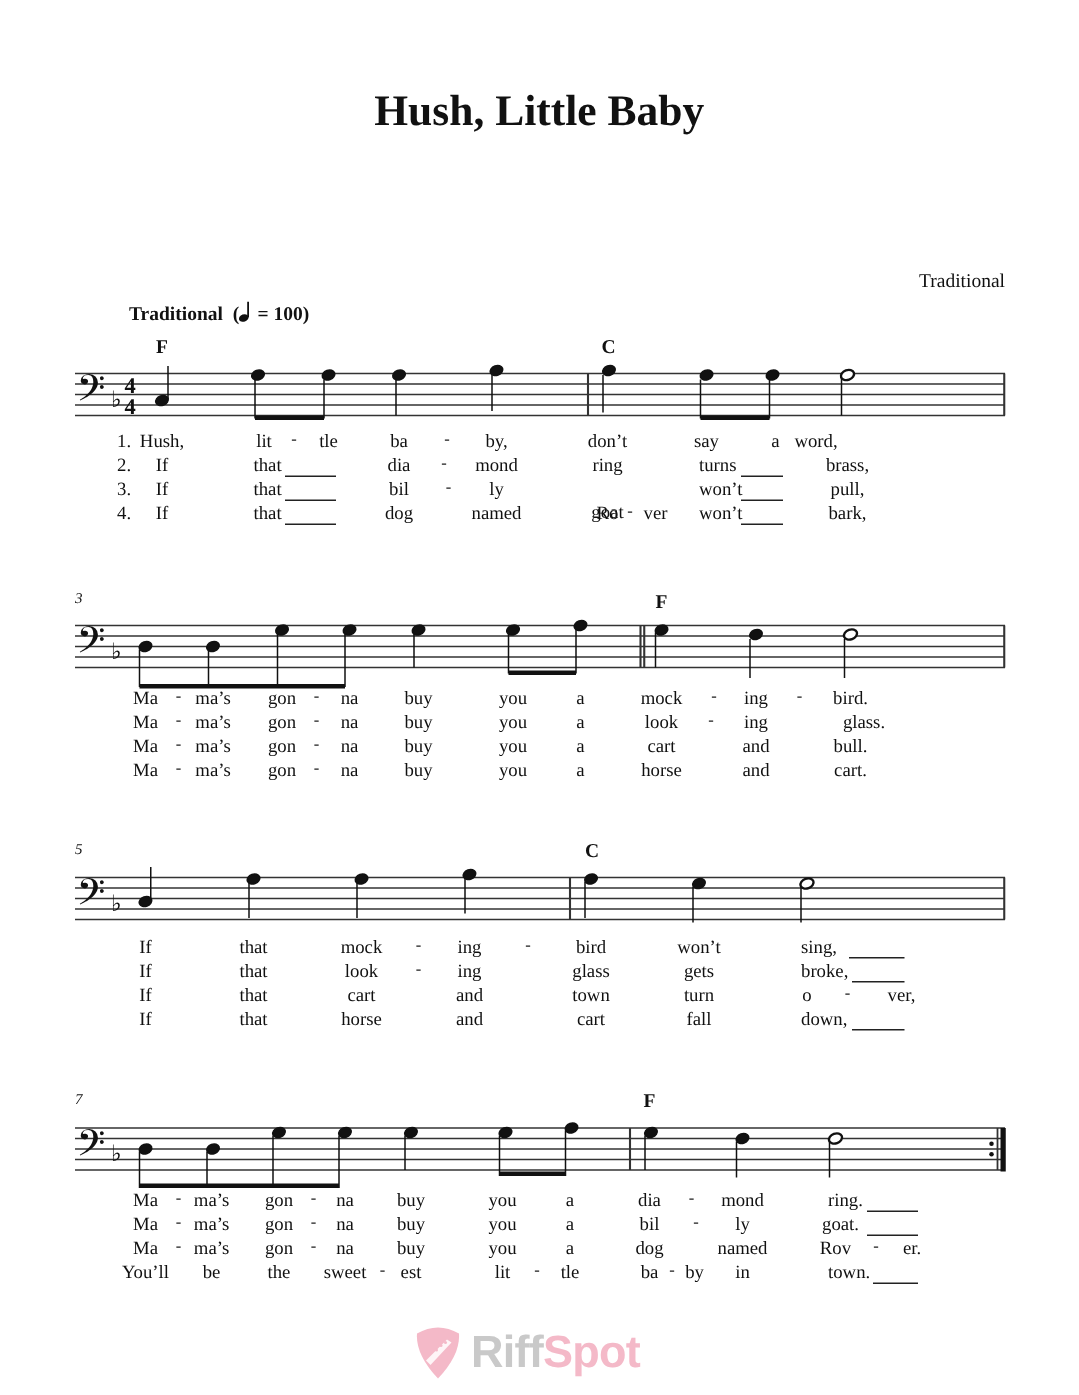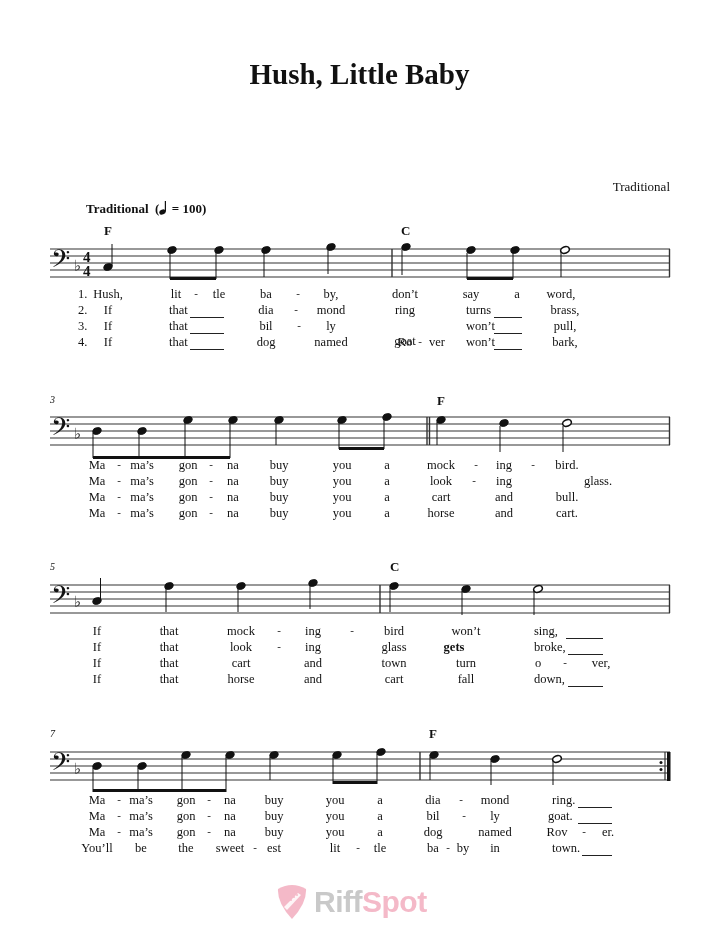--- a/index.html
+++ b/index.html
@@ -85,21 +85,21 @@
     <span class="lyr" style="left:108px;top:67px;">Hush,</span>
     <span class="lyr" style="left:176px;top:67px;">lit</span>
     <span class="hy" style="left:196px;top:67px;">-</span>
     <span class="lyr" style="left:219px;top:67px;">tle</span>
     <span class="lyr" style="left:266px;top:67px;">ba</span>
     <span class="hy" style="left:298px;top:67px;">-</span>
     <span class="lyr" style="left:331px;top:67px;">by,</span>
     <span class="lyr" style="left:405px;top:67px;">don’t</span>
     <span class="lyr" style="left:471px;top:67px;">say</span>
     <span class="lyr" style="left:517px;top:67px;">a</span>
-    <span class="lyr" style="left:561px;top:67px;text-align:center;">word,</span>
+    <span class="lyr" style="left:544px;top:67px;text-align:center;">word,</span>
   </div>
   <div>
     <span class="vnum" style="left:78px;top:83px;">2.</span>
     <span class="lyr" style="left:108px;top:83px;">If</span>
     <span class="lyr left" style="left:169px;top:83px;">that</span>
     <span class="ext" style="left:190px;width:34px;top:97px;"></span>
     <span class="lyr" style="left:266px;top:83px;">dia</span>
     <span class="hy" style="left:296px;top:83px;">-</span>
     <span class="lyr" style="left:331px;top:83px;">mond</span>
     <span class="lyr" style="left:405px;top:83px;">ring</span>
@@ -199,21 +199,21 @@
     <span class="lyr" style="left:142px;top:84px;">ma’s</span>
     <span class="lyr" style="left:188px;top:84px;">gon</span>
     <span class="hy" style="left:211px;top:84px;">-</span>
     <span class="lyr" style="left:233px;top:84px;">na</span>
     <span class="lyr" style="left:279px;top:84px;">buy</span>
     <span class="lyr" style="left:342px;top:84px;">you</span>
     <span class="lyr" style="left:387px;top:84px;">a</span>
     <span class="lyr" style="left:441px;top:84px;">look</span>
     <span class="hy" style="left:474px;top:84px;">-</span>
     <span class="lyr" style="left:504px;top:84px;">ing</span>
-    <span class="lyr" style="left:598px;top:84px;">glass.</span>
+    <span class="lyr" style="left:576px;top:84px;">glass.</span>
   </div>
   <div>
     <span class="lyr" style="left:97px;top:100px;">Ma</span>
     <span class="hy" style="left:119px;top:100px;">-</span>
     <span class="lyr" style="left:142px;top:100px;">ma’s</span>
     <span class="lyr" style="left:188px;top:100px;">gon</span>
     <span class="hy" style="left:211px;top:100px;">-</span>
     <span class="lyr" style="left:233px;top:100px;">na</span>
     <span class="lyr" style="left:279px;top:100px;">buy</span>
     <span class="lyr" style="left:342px;top:100px;">you</span>
@@ -282,21 +282,21 @@
     <span class="lyr left" style="left:534px;top:66px;">sing,</span>
     <span class="ext" style="left:566px;width:37px;top:80px;"></span>
   </div>
   <div>
     <span class="lyr" style="left:97px;top:82px;">If</span>
     <span class="lyr" style="left:169px;top:82px;">that</span>
     <span class="lyr" style="left:241px;top:82px;">look</span>
     <span class="hy" style="left:279px;top:82px;">-</span>
     <span class="lyr" style="left:313px;top:82px;">ing</span>
     <span class="lyr" style="left:394px;top:82px;">glass</span>
-    <span class="lyr" style="left:454px;top:82px;font-weight:bold;">gets</span>
+    <span class="lyr" style="left:466px;top:82px;">gets</span>
     <span class="lyr left" style="left:534px;top:82px;">broke,</span>
     <span class="ext" style="left:568px;width:35px;top:96px;"></span>
   </div>
   <div>
     <span class="lyr" style="left:97px;top:98px;">If</span>
     <span class="lyr" style="left:169px;top:98px;">that</span>
     <span class="lyr" style="left:241px;top:98px;">cart</span>
     <span class="lyr" style="left:313px;top:98px;">and</span>
     <span class="lyr" style="left:394px;top:98px;">town</span>
     <span class="lyr" style="left:466px;top:98px;">turn</span>

